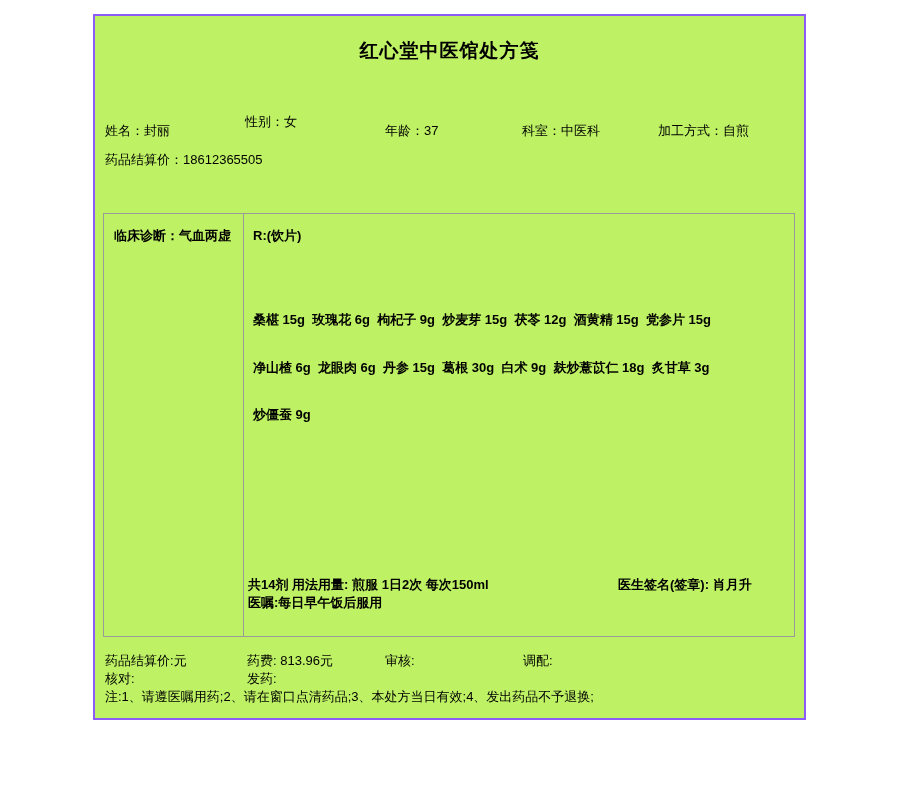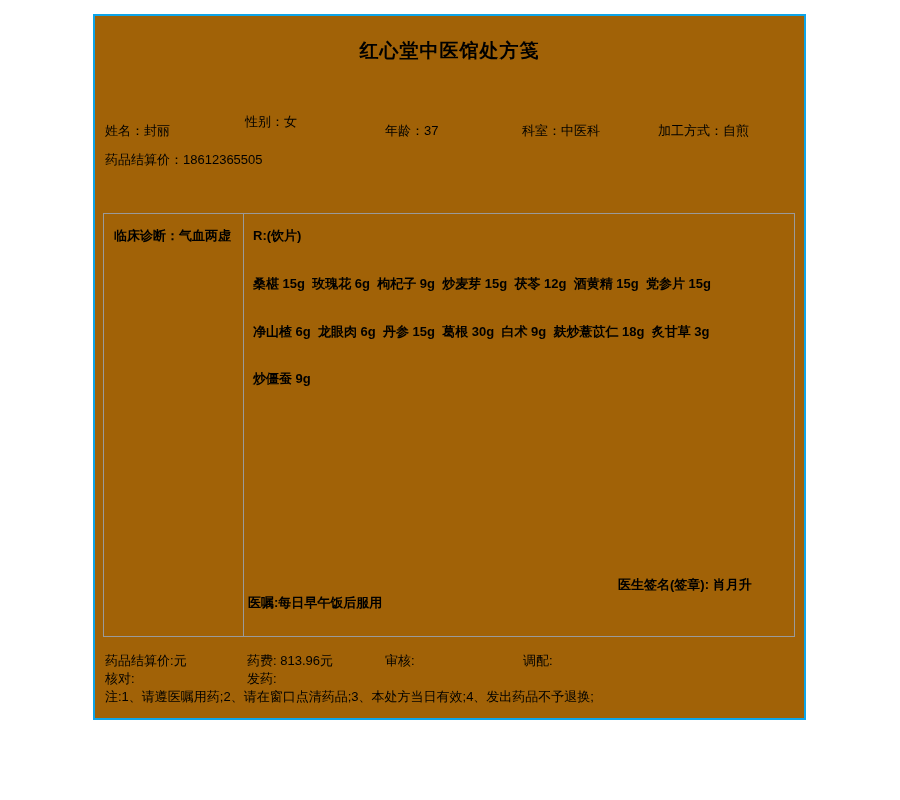--- a/index.html
+++ b/index.html
@@ -2,37 +2,37 @@
 <html><head>
 <meta charset="utf-8">
 <style>
   html,body { margin:0; padding:0; }
   body {
     width:900px; height:800px; position:relative; background:#ffffff;
     font-family:"Liberation Sans", sans-serif; color:#000; font-size:13px;
   }
   .sheet {
     position:absolute; left:93px; top:14px; width:709px; height:702px;
-    border:2px solid #0ea5e9; background:#a16207;
+    border:2px solid #8b5cf6; background:#bef264;
   }
   .abs { position:absolute; white-space:nowrap; }
   .title {
     position:absolute; left:0; top:22px; width:100%;
     text-align:center; font-size:19px; font-weight:bold; letter-spacing:1px;
   }
   .rx-box {
     position:absolute; left:8px; top:197px; width:690px; height:422px;
     border:1px solid #9a9a9a;
     font-weight:bold;
   }
   .rx-divider {
     position:absolute; left:139px; top:0; width:1px; height:100%;
     background:#9a9a9a;
   }
-  .med-line { white-space:pre; }
+  .med-line { white-space:pre;margin-top:36px; }
   .footer-note { white-space:nowrap; }
 </style>
 </head>
 <body>
 
 <div class="sheet">
 
   <div class="title">红心堂中医馆处方笺</div>
 
   <div class="abs" style="left:10px;top:106px"><span>姓名：</span><span>封丽</span></div>
@@ -47,20 +47,21 @@
     <div class="rx-divider"></div>
 
     <div class="abs" style="left:10px;top:13px"><span>临床诊断：</span><span>气血两虚</span></div>
 
     <div class="abs" style="left:149px;top:13px">R:(饮片)</div>
 
     <div class="abs med-line" style="left:149px;top:61px">桑椹 15g  玫瑰花 6g  枸杞子 9g  炒麦芽 15g  茯苓 12g  酒黄精 15g  党参片 15g</div>
     <div class="abs med-line" style="left:149px;top:109px">净山楂 6g  龙眼肉 6g  丹参 15g  葛根 30g  白术 9g  麸炒薏苡仁 18g  炙甘草 3g</div>
     <div class="abs med-line" style="left:149px;top:156px">炒僵蚕 9g</div>
 
+    <div class="abs" style="left:144px;top:362px"><span>共14剂</span> <span>用法用量:</span> <span>煎服 1日2次 每次150ml</span></div>
     <div class="abs" style="left:144px;top:380px"><span>医嘱:</span><span>每日早午饭后服用</span></div>
 
     <div class="abs" style="left:514px;top:362px"><span>医生签名(签章):</span> <span>肖月升</span></div>
   </div>
 
   <div class="abs" style="left:10px;top:636px"><span>药品结算价:</span><span>元</span></div>
   <div class="abs" style="left:152px;top:636px"><span>药费:</span> <span>813.96元</span></div>
   <div class="abs" style="left:290px;top:636px">审核:</div>
   <div class="abs" style="left:428px;top:636px">调配:</div>
 

